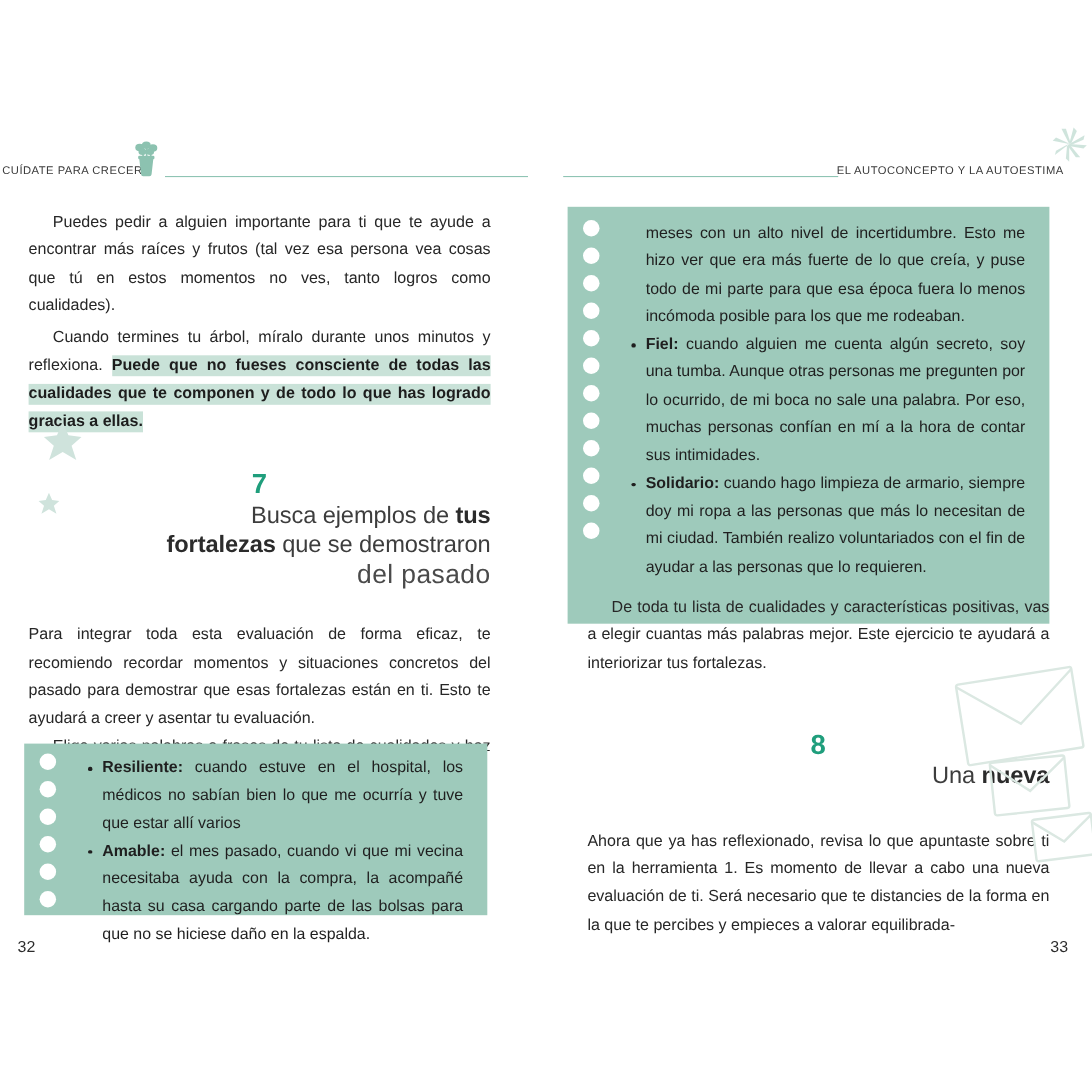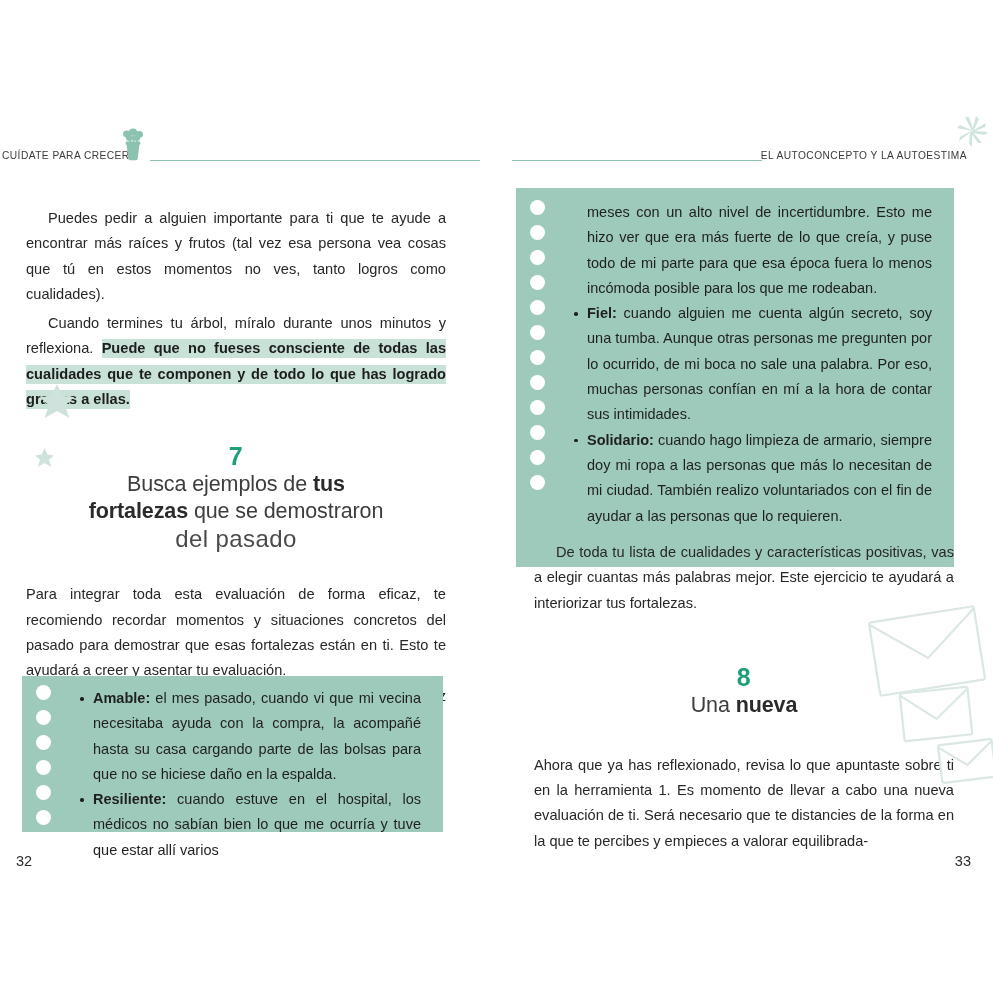--- a/index.html
+++ b/index.html
@@ -54,21 +54,21 @@
   .leaf-icon {
     position: absolute;
     left: 955px; top: 114px;
     width: 34px; height: 34px;
     opacity: .55;
   }
 
   
   .col {
     position: absolute;
-    top: 206px;
+    top: 190px;
     width: 420px;
   }
   .col-left  { left: 26px; }
   .col-right { left: 534px; }
 
   p.body {
     margin: 0;
     font-size: 14.6px;
     line-height: 25.3px;
     text-align: justify;
@@ -102,20 +102,21 @@
     line-height: 30px;
     letter-spacing: 0.5px;
   }
   .section-title {
     display: block;
     font-size: 21.5px;
     line-height: 27px;
     color: #3d3d3d;
     font-weight: normal;
     letter-spacing: -0.1px;
+    text-align: right;
   }
   .section-title b { font-weight: bold; color: #2b2b2b; }
   .section-title .thin {
     font-weight: 300;
     font-size: 24px;
     letter-spacing: 0.4px;
     color: #4a4a4a;
   }
 
   
@@ -297,24 +298,24 @@
     <div class="punches">
       <span class="punch" style="top:9px"></span>
       <span class="punch" style="top:34px"></span>
       <span class="punch" style="top:59px"></span>
       <span class="punch" style="top:84px"></span>
       <span class="punch" style="top:109px"></span>
       <span class="punch" style="top:134px"></span>
     </div>
     <ul>
       <li>
+        <b>Resiliente:</b><span> cuando estuve en el hospital, los médicos no sabían bien lo que me ocurría y tuve que estar allí varios</span>
+      </li>
+      <li>
         <b>Amable:</b><span> el mes pasado, cuando vi que mi vecina necesitaba ayuda con la compra, la acompañé hasta su casa cargando parte de las bolsas para que no se hiciese daño en la espalda.</span>
-      </li>
-      <li>
-        <b>Resiliente:</b><span> cuando estuve en el hospital, los médicos no sabían bien lo que me ocurría y tuve que estar allí varios</span>
       </li>
     </ul>
   </div>
 
   <div class="folio folio-left">32</div>
 
   <div class="notebox" id="notebox-right">
     <div class="punches">
       <span class="punch" style="top:12px"></span>
       <span class="punch" style="top:37px"></span>

